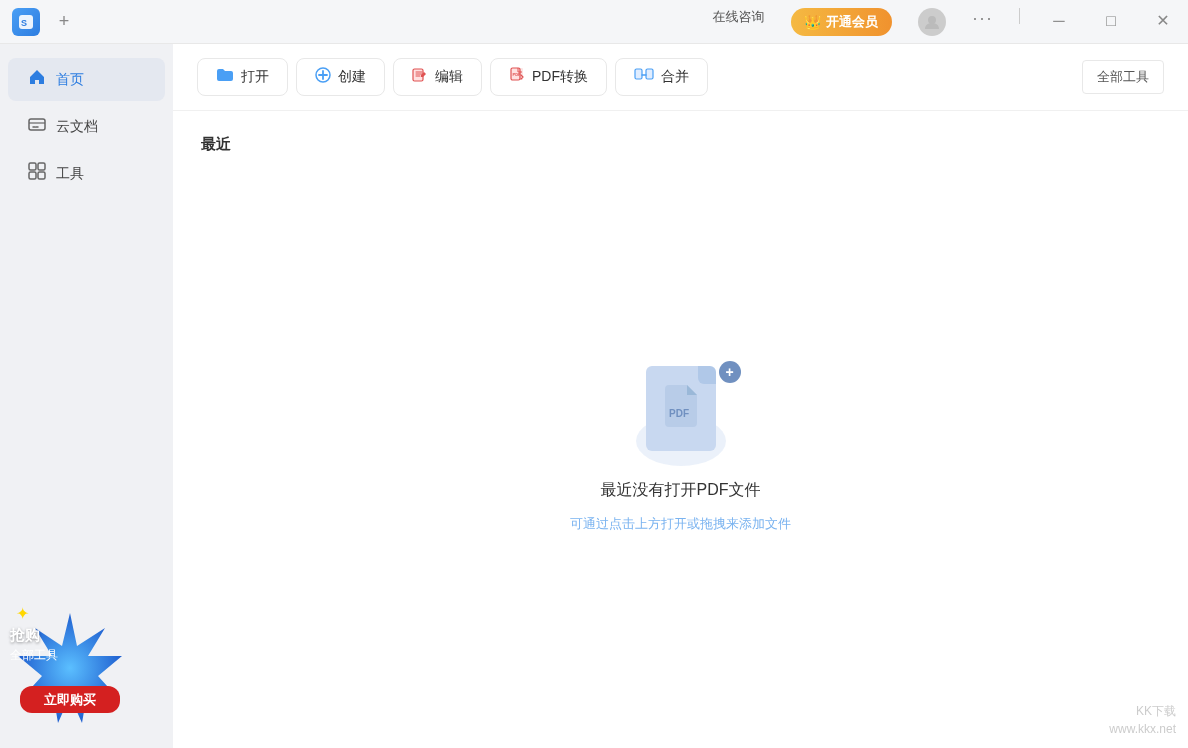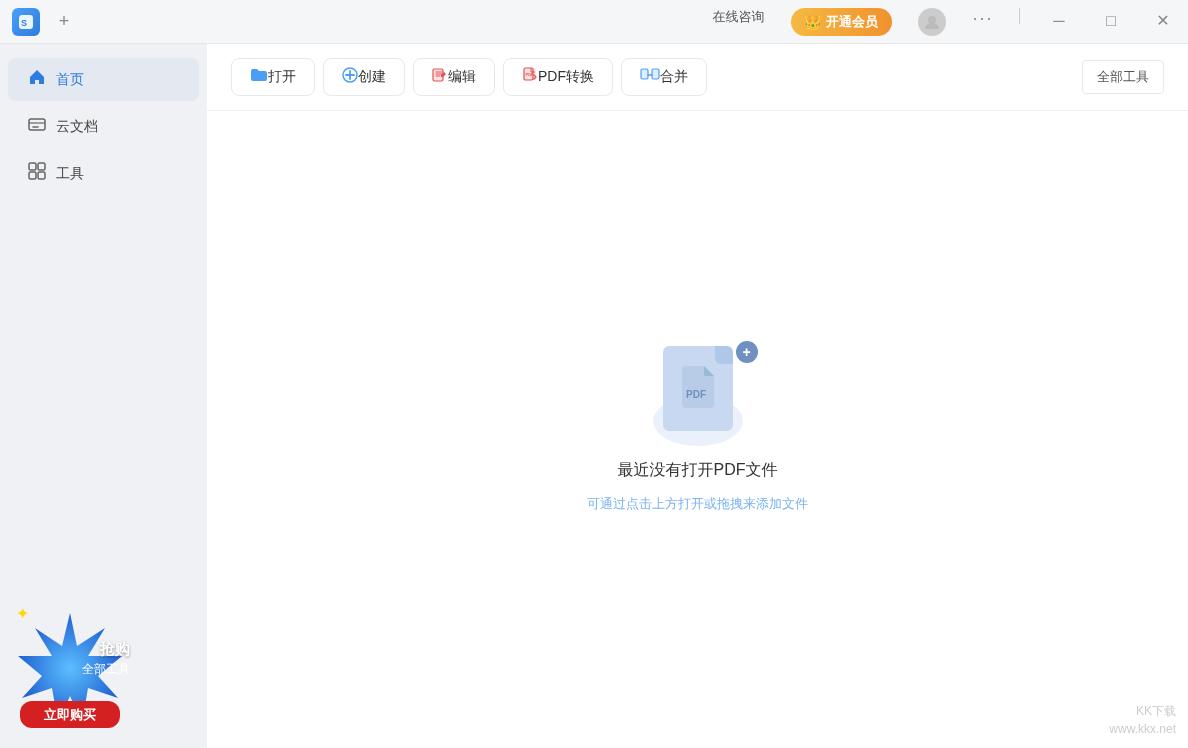--- a/index.html
+++ b/index.html
@@ -108,21 +108,21 @@
 
     
     .main-layout {
       display: flex;
       flex: 1;
       overflow: hidden;
     }
 
     
     .sidebar {
-      width: 207px;
+      width: 173px;
       background: #f0f1f4;
       flex-shrink: 0;
       padding: 12px 0;
       display: flex;
       flex-direction: column;
     }
     .sidebar-item {
       display: flex;
       align-items: center;
       gap: 10px;
@@ -156,20 +156,21 @@
       display: flex;
       align-items: center;
       padding: 14px 24px;
       gap: 8px;
       border-bottom: 1px solid #f0f0f0;
       flex-shrink: 0;
     }
     .tool-btn {
       display: flex;
       align-items: center;
+      gap: 7px;
       padding: 8px 18px;
       border: 1px solid #e8e8e8;
       border-radius: 8px;
       background: white;
       cursor: pointer;
       font-size: 14px;
       color: #333;
       transition: background 0.15s;
     }
     .tool-icon {
@@ -423,20 +424,21 @@
             <rect x="12" y="2" width="7" height="10" rx="1.5" fill="#e0edff" stroke="#4a9ff5" stroke-width="1.2"></rect>
             <path d="M8 8h4" stroke="#4a9ff5" stroke-width="1.5" stroke-linecap="round"></path>
           </svg>
         </span>
         <span>合并</span>
       </button>
       <button class="all-tools-btn">全部工具</button>
     </div>
 
     <div class="recent-section">
+      <div class="recent-title">最近</div>
       <div class="empty-state">
         <div class="empty-icon-wrap">
           <div class="empty-icon-bg"></div>
           <div class="empty-pdf-icon">
             <svg width="40" height="50" viewBox="0 0 40 50" fill="none">
               <path d="M4 6a4 4 0 014-4h18l10 10v28a4 4 0 01-4 4H8a4 4 0 01-4-4V6z" fill="#b8cce8"></path>
               <path d="M26 2v10h10" fill="#9ab8d8"></path>
               <text x="8" y="34" font-size="10" fill="#7090c0" font-weight="bold">PDF</text>
             </svg>
           </div>
@@ -456,25 +458,25 @@
       <defs>
         <radialGradient id="promoGrad" cx="50%" cy="50%" r="50%">
           <stop offset="0%" stop-color="#5bbfff"></stop>
           <stop offset="100%" stop-color="#2060d0"></stop>
         </radialGradient>
       </defs>
 
       <polygon points="60,5 67,38 95,20 78,48 112,48 88,68 108,90 78,80 72,115 60,88 48,115 42,80 12,90 32,68 8,48 42,48 25,20 52,38" fill="url(#promoGrad)"></polygon>
     </svg>
     
-    <div style="position:absolute;bottom:0;left:10px;right:10px;background:#d42020;border-radius:12px;padding:4px 0;text-align:center;">
+    <div style="position:absolute;bottom:15px;left:10px;right:10px;background:#d42020;border-radius:12px;padding:4px 0;text-align:center;">
       <span style="color:white;font-size:13px;font-weight:bold;">立即购买</span>
     </div>
     
-    <div style="position:absolute;top:32px;left:0;right:0;text-align:right;">
+    <div style="position:absolute;top:18px;left:0;right:0;text-align:left;">
       <div style="color:white;font-size:15px;font-weight:bold;text-shadow:0 1px 3px rgba(0,0,0,0.4);">抢购</div>
       <div style="color:white;font-size:12px;font-weight:500;margin-top:2px;">全部工具</div>
     </div>
     
     <div style="position:absolute;top:-4px;left:6px;color:#ffd700;font-size:16px;">✦</div>
   </div>
 </div>
 
 <div class="watermark">
   <div>KK下载</div>

